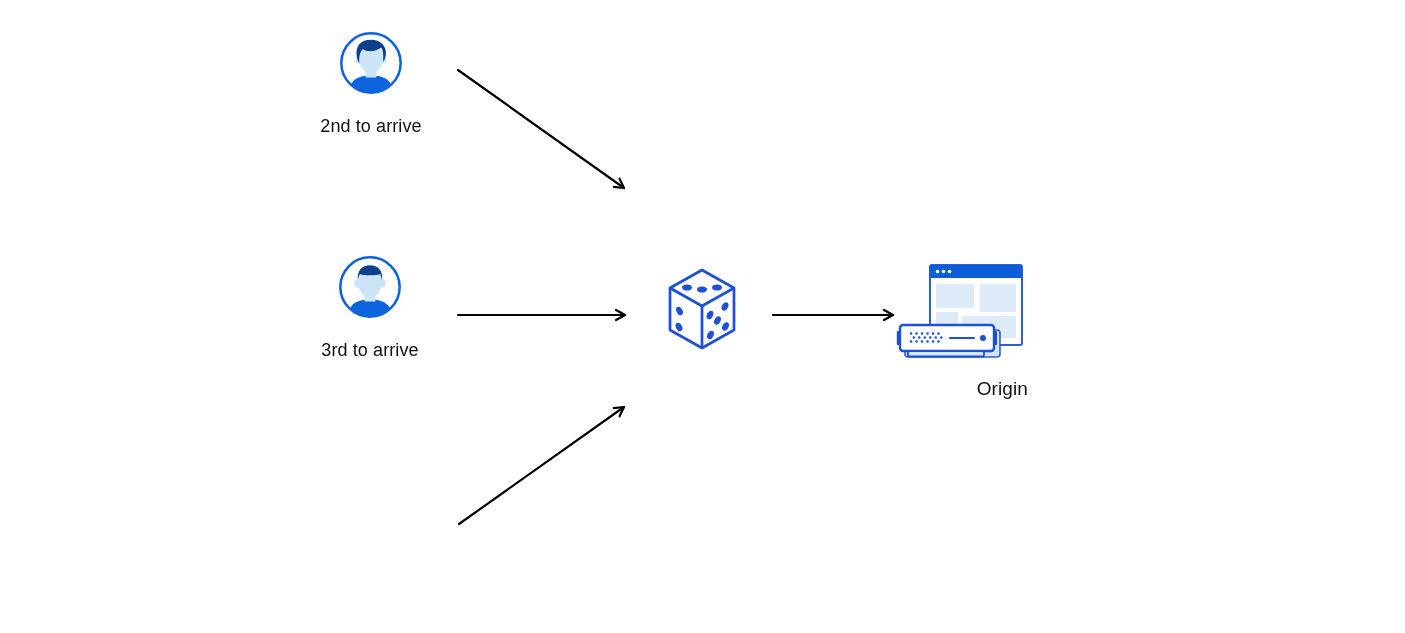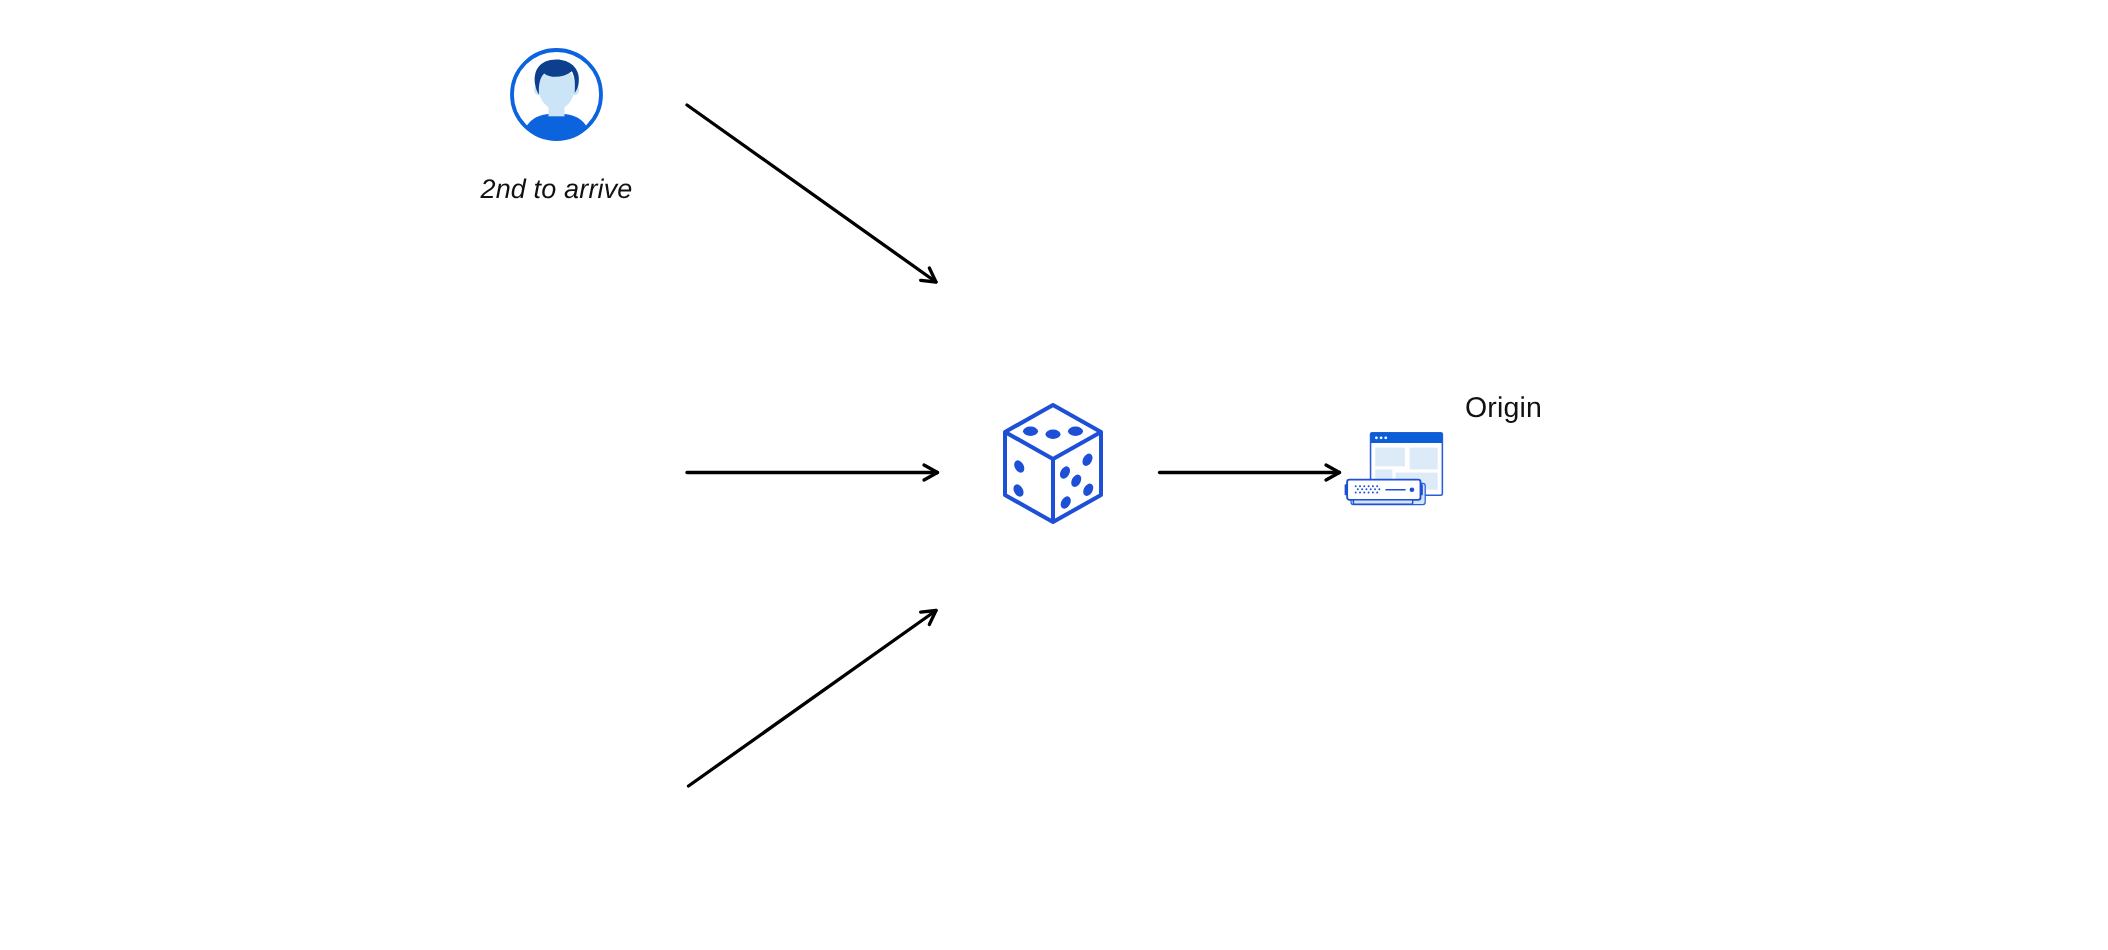--- a/index.html
+++ b/index.html
@@ -18,35 +18,34 @@
     width: 1405px;
     height: 633px;
     pointer-events: none;
   }
   .node {
     position: absolute;
     display: flex;
     flex-direction: column;
     align-items: center;
     gap: 20px;
-    font-style: italic;
   }
   .node-label {
     font-size: 18px;
     line-height: 22px;
     color: var(--text);
     letter-spacing: 0.1px;
     white-space: nowrap;
     text-align: center;
   }
   .origin-label { font-size: 19px; }
   .avatar { width: 64px; height: 64px; display: block; }
   .dice-wrap { position: absolute; left: 667px; top: 268px; }
   .origin-node { position: absolute; left: 896px; top: 262px; width: 132px;
-    display: flex; flex-direction: row; align-items: flex-start; gap: 12px; }
+    display: flex; flex-direction: column; align-items: flex-end; gap: 12px; }
   
   .st-accent   { stroke: var(--accent); }
   .f-accent    { fill: var(--accent); }
   .f-hair      { fill: var(--hair); }
   .f-face      { fill: var(--face); }
   .f-white     { fill: #ffffff; }
   .st-dice     { stroke: var(--dice); }
   .f-dice      { fill: var(--dice); }
   .f-panel     { fill: var(--panel); }
   .f-titlebar  { fill: var(--titlebar); }
@@ -86,20 +85,39 @@
         <rect class="f-face" x="27.5" y="35" width="11" height="13"></rect>
         <ellipse class="f-face" cx="20.5" cy="29.5" rx="3" ry="4"></ellipse>
         <ellipse class="f-face" cx="45.5" cy="29.5" rx="3" ry="4"></ellipse>
         <path class="f-face" d="M33,13.5 C41,13.5 45.5,19.5 45.5,27.5 C45.5,36.5 39.5,43.5 33,43.5 C26.5,43.5 20.5,36.5 20.5,27.5 C20.5,19.5 25,13.5 33,13.5 Z"></path>
         <path class="f-hair" d="M33,9 C21,9 16.5,17 18.5,27 C19,29.5 19.8,31.5 21,33 C20.5,26.5 21.5,21.5 24.5,18.5 C29,22 38,21.5 43.5,17 C45.5,20 46,25.5 45.5,32 C47,30 48,27.5 48.3,24.5 C49.5,15 42,9 33,9 Z"></path>
       </g>
     </svg>
     <div class="node-label">2nd to arrive</div>
   </div>
 
+  <div class="node" style="left:295px; top:255px; width:150px;">
+    <svg class="avatar" viewBox="0 0 66 66">
+      <defs>
+          <clipPath id="clipB">
+            <circle cx="33" cy="33" r="29.8"></circle>
+          </clipPath>
+        </defs>
+      <circle cx="33" cy="33" r="30.6" class="f-white st-accent" stroke-width="2.6"></circle>
+      <g clip-path="url(#clipB)">
+        <path class="f-accent" d="M10,66 C10,51 19,46 33,46 C47,46 56,51 56,66 Z"></path>
+        <rect class="f-face" x="27.5" y="35" width="11" height="13"></rect>
+        <ellipse class="f-face" cx="20" cy="29.5" rx="3.2" ry="4.5"></ellipse>
+        <ellipse class="f-face" cx="46" cy="29.5" rx="3.2" ry="4.5"></ellipse>
+        <path class="f-face" d="M33,13 C41,13 45.5,19.5 45.5,27.5 C45.5,36.5 39.5,44 33,44 C26.5,44 20.5,36.5 20.5,27.5 C20.5,19.5 25,13 33,13 Z"></path>
+        <path class="f-hair" d="M20.5,26 C19.5,15.5 25,10.5 33,10.5 C41,10.5 46.5,15.5 45.5,26 C44.5,22.5 44,21 43.5,19.5 C38,21.5 28,21.5 22.5,19.5 C22,21 21,22.5 20.5,26 Z"></path>
+      </g>
+    </svg>
+    <div class="node-label">3rd to arrive</div>
+  </div>
 
 
   <div class="dice-wrap">
     <svg width="70" height="84" viewBox="0 0 70 84">
       <g fill="none" class="st-dice" stroke-width="2.7" stroke-linejoin="round">
         <path d="M35,2 L67,20 L67,62 L35,80 L3,62 L3,20 Z"></path>
         <path d="M3,20 L35,38 L67,20"></path>
         <path d="M35,38 L35,80"></path>
       </g>
       <g class="f-dice">

